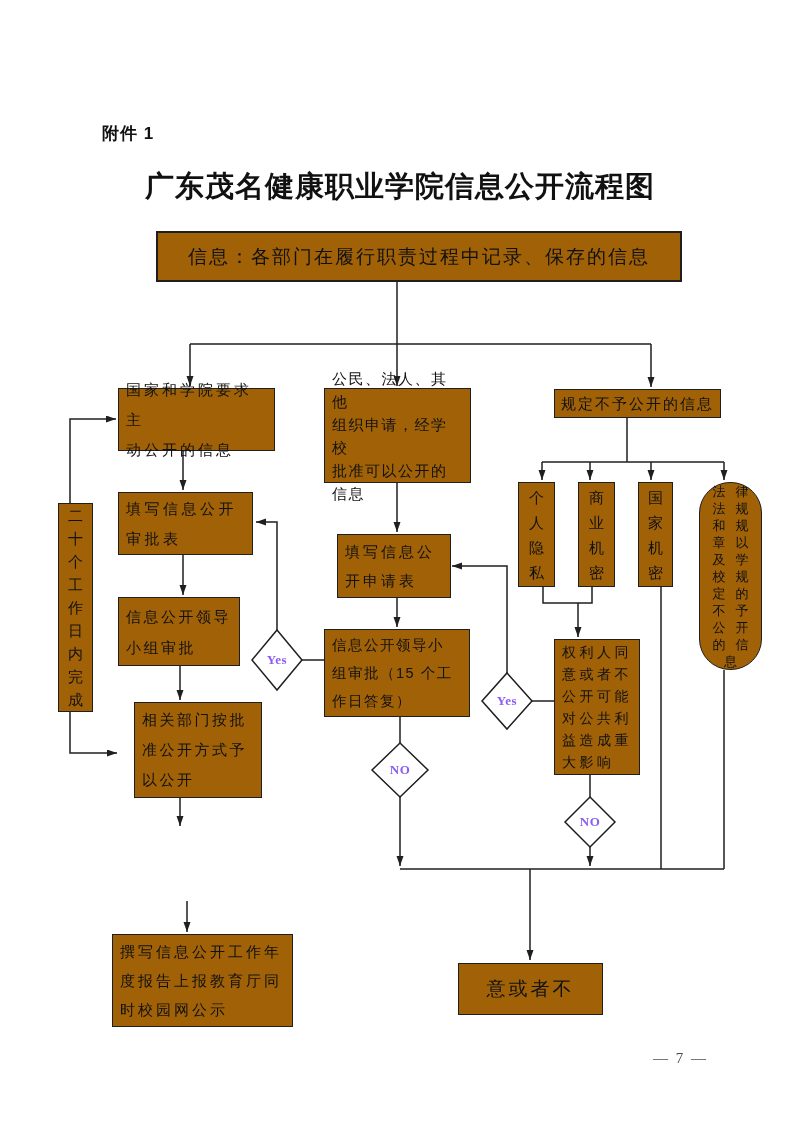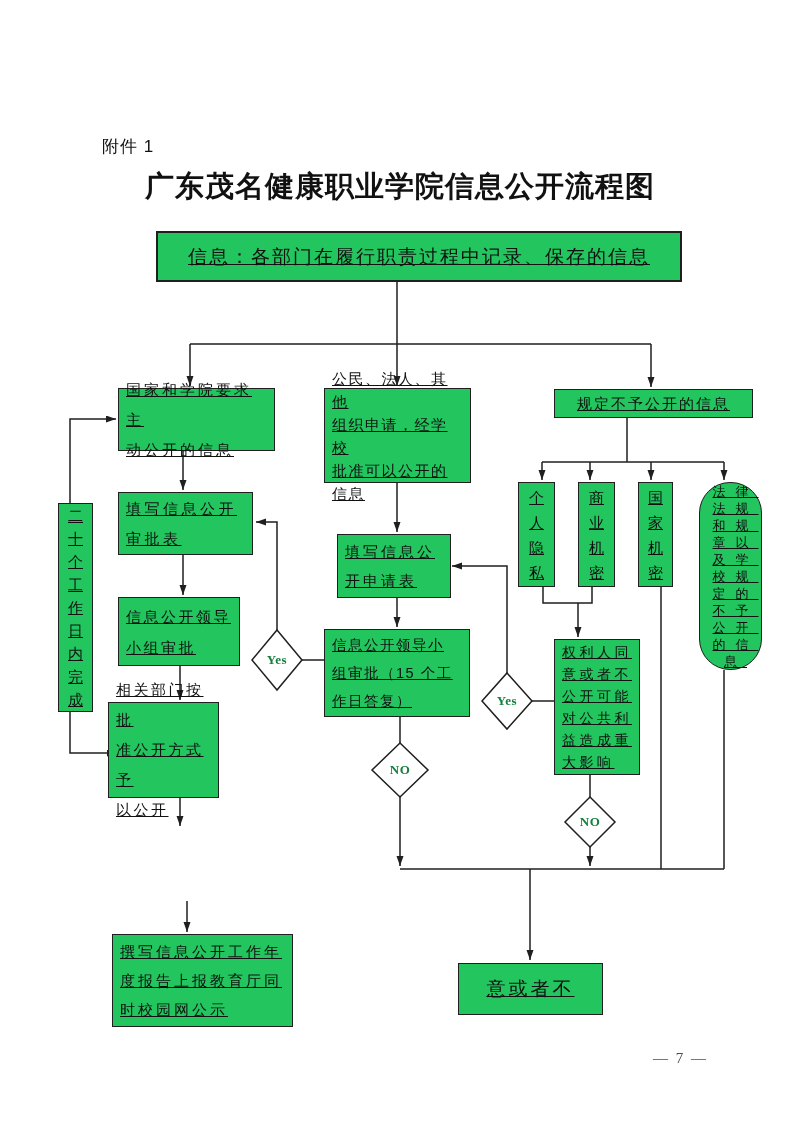--- a/index.html
+++ b/index.html
@@ -7,32 +7,32 @@
   .page {
     position:relative; width:800px; height:1131px; background:#ffffff;
     font-family:"Liberation Sans","DejaVu Sans",sans-serif; color:#111;
     overflow:hidden;
   }
   svg.wires { position:absolute; left:0; top:0; z-index:1; }
   .ln { fill:none; stroke:#1f1f1f; stroke-width:1.5; }
   .arr { marker-end:url(#arw); }
   .dm { fill:#ffffff; stroke:#1f1f1f; stroke-width:1.5; }
   .bx {
-    position:absolute; z-index:2; background:#22c55e;
+    position:absolute; z-index:2; background:#a16207;
     border:1.5px solid #1f1f1f;
     display:flex; align-items:center;
     white-space:pre-line; font-size:15px; line-height:30px;
-    letter-spacing:3px; padding:0 7px;text-decoration:underline;
+    letter-spacing:3px; padding:0 7px;
   }
   .bx.center { justify-content:center; text-align:center; padding:0 2px; }
   .vtext { justify-content:center; text-align:center; padding:0; letter-spacing:0; }
   .dlabel {
     position:absolute; z-index:3; transform:translate(-50%,-50%);
     font-family:"Liberation Serif","DejaVu Serif",serif;
-    font-size:13px; font-weight:600; letter-spacing:0.5px; color:#15803d;
+    font-size:13px; font-weight:600; letter-spacing:0.5px; color:#8b5cf6;
   }
   .attach { position:absolute; font-size:17px; letter-spacing:1px; }
   .title {
     position:absolute; left:0; top:167px; width:800px; text-align:center;
     font-size:29px; font-weight:700; letter-spacing:1px;
   }
   .pagenum {
     position:absolute; right:92px; top:1050px; font-size:15px;
     color:#4a4a4a; font-family:"Liberation Serif","DejaVu Serif",serif;
     letter-spacing:2px;
@@ -99,32 +99,32 @@
       <path class="ln arr" d="M530 869 V960"></path>
     </g>
     <g>
       <polygon class="dm" points="277,630 302,660 277,690 252,660"></polygon>
       <polygon class="dm" points="507,673 532,701 507,729 482,701"></polygon>
       <polygon class="dm" points="400,743 428,770 400,797 372,770"></polygon>
       <polygon class="dm" points="590,797 615,822 590,847 565,822"></polygon>
     </g>
   </svg>
 
-  <div class="attach" style="left:102px; top:135px;">附件 1</div>
+  <div class="attach" style="left:102px; top:122px;font-weight:bold;">附件 1</div>
   <div class="title">广东茂名健康职业学院信息公开流程图</div>
 
   <div class="bx center" style="left:156px; top:231px; width:526px; height:51px; font-size:19px; letter-spacing:2px; border-width:2px;">信息：各部门在履行职责过程中记录、保存的信息</div>
 
   <div class="bx" style="left:118px; top:492px; width:135px; height:63px; letter-spacing:3.5px;">填写信息公开
 审批表</div>
   <div class="bx" style="left:118px; top:388px; width:157px; height:63px;">国家和学院要求主
 动公开的信息</div>
   <div class="bx" style="left:118px; top:597px; width:122px; height:69px; line-height:31px; letter-spacing:2.5px;">信息公开领导
 小组审批</div>
-  <div class="bx" style="left:108px; top:702px; width:111px; height:96px; letter-spacing:2.5px;">相关部门按批
+  <div class="bx" style="left:134px; top:702px; width:128px; height:96px; letter-spacing:2.5px;">相关部门按批
 准公开方式予
 以公开</div>
   <div class="bx" style="left:112px; top:934px; width:181px; height:93px; line-height:29px;">撰写信息公开工作年
 度报告上报教育厅同
 时校园网公示</div>
   <div class="bx vtext" style="left:58px; top:503px; width:35px; height:209px; line-height:23px;">二
 十
 个
 工
 作
@@ -136,21 +136,21 @@
   <div class="bx" style="left:324px; top:388px; width:147px; height:95px; line-height:23px; letter-spacing:1.5px;">公民、法人、其他
 组织申请，经学校
 批准可以公开的
 信息</div>
   <div class="bx" style="left:337px; top:534px; width:114px; height:64px; line-height:29px;">填写信息公
 开申请表</div>
   <div class="bx" style="left:324px; top:629px; width:146px; height:88px; line-height:28px; font-size:14.5px; letter-spacing:1.5px;padding-left:7px;">信息公开领导小
 组审批（15 个工
 作日答复）</div>
 
-  <div class="bx center" style="left:554px; top:389px; width:199px; height:29px; letter-spacing:2px;">规定不予公开的信息</div>
+  <div class="bx center" style="left:554px; top:389px; width:167px; height:29px; letter-spacing:2px;">规定不予公开的信息</div>
   <div class="bx vtext" style="left:518px; top:482px; width:37px; height:105px; line-height:25px;">个
 人
 隐
 私</div>
   <div class="bx vtext" style="left:578px; top:482px; width:37px; height:105px; line-height:25px;">商
 业
 机
 密</div>
   <div class="bx vtext" style="left:638px; top:482px; width:35px; height:105px; line-height:25px;">国
 家

